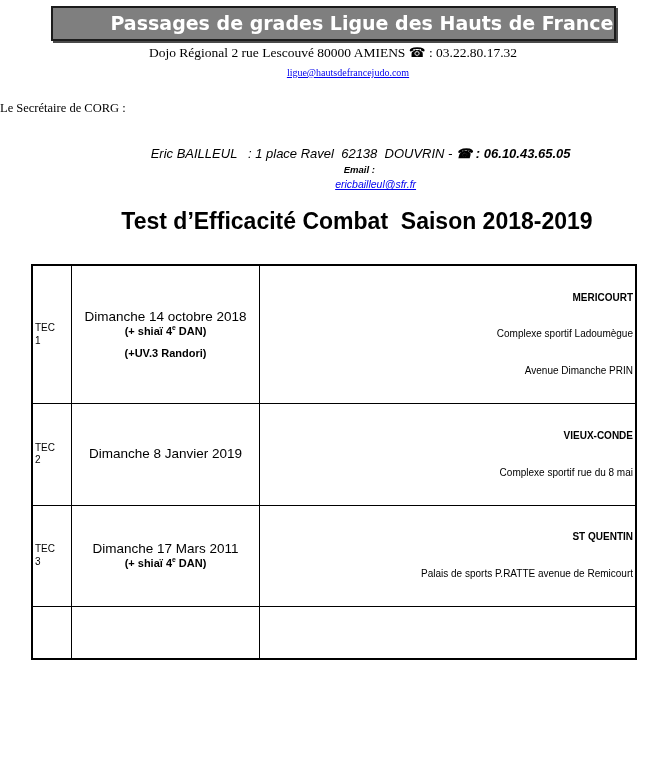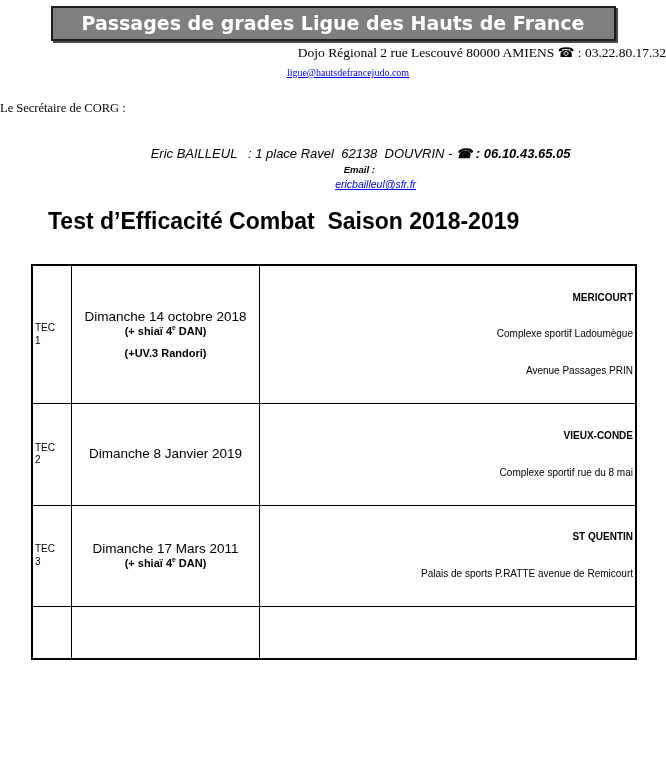--- a/index.html
+++ b/index.html
@@ -10,44 +10,44 @@
   }
   .b{font-weight:bold;}
   .sup{font-size:0.62em;vertical-align:super;line-height:0;}
   .pre{white-space:pre-wrap;padding-left:48px;}
 
   
   .banner{
     width:565px;margin:6px auto 0;box-sizing:border-box;
     background:#7f7f7f;border:2px solid #1c1c1c;
     box-shadow:2px 2px 0 #4a4a4a;
-    color:#fff;text-align:center;
+    color:#fff;text-align:right;
     font-family:"DejaVu Sans",sans-serif;font-weight:bold;font-size:19px;
     padding:4px 0 5px;
   }
   .addr-line{
-    text-align:right;font-family:"Liberation Serif",serif;
+    text-align:center;font-family:"Liberation Serif",serif;
     font-size:13.5px;margin-top:3px;
   }
   .email-top-wrap{text-align:center;margin-top:1px;}
   a.link{color:#0000ee;text-decoration:underline;cursor:pointer;margin-left:30px;}
   .email-top-wrap a{font-family:"Liberation Serif",serif;font-size:10px;}
   .secretaire{
     font-family:"Liberation Serif",serif;
     font-size:12.5px;margin-top:21px;
   }
   .eric-line{
     text-align:center;font-style:italic;font-size:13px;margin-top:15px;
   }
   .eric-line .email-label{font-size:9.5px;font-weight:bold;}
   .eric-line a{font-size:10.5px;}
 
   
   .page-title{
-    text-align:left;font-weight:bold;font-size:23px;margin-top:17px;
+    text-align:center;font-weight:bold;font-size:23px;margin-top:17px;
   }
 
   
   table.tec{
     border-collapse:collapse;table-layout:fixed;
     margin:29px 0 0 31px;width:606px;
     border:2px solid #000;
   }
   table.tec td{border:1px solid #000;padding:1px 2px;vertical-align:middle;}
   td.c-code{width:34px;text-align:left;font-size:10px;line-height:1.25;}
@@ -87,21 +87,21 @@
         <div>1</div>
       </td>
       <td class="c-date">
         <div>Dimanche 14 octobre 2018</div>
         <div class="date-sub"><span>(+ shiaï 4</span><span class="sup">e</span><span> DAN)</span></div>
         <div class="date-sub gap">(+UV.3 Randori)</div>
       </td>
       <td class="c-venue pre">
         <div class="venue-name">MERICOURT</div>
         <div>Complexe sportif Ladoumègue</div>
-        <div>Avenue Passages PRIN</div>
+        <div>Avenue Dimanche PRIN</div>
       </td>
     </tr>
     <tr class="r2">
       <td class="c-code">
         <div>TEC</div>
         <div>2</div>
       </td>
       <td class="c-date">
         <div>Dimanche 8 Janvier 2019</div>
       </td>

